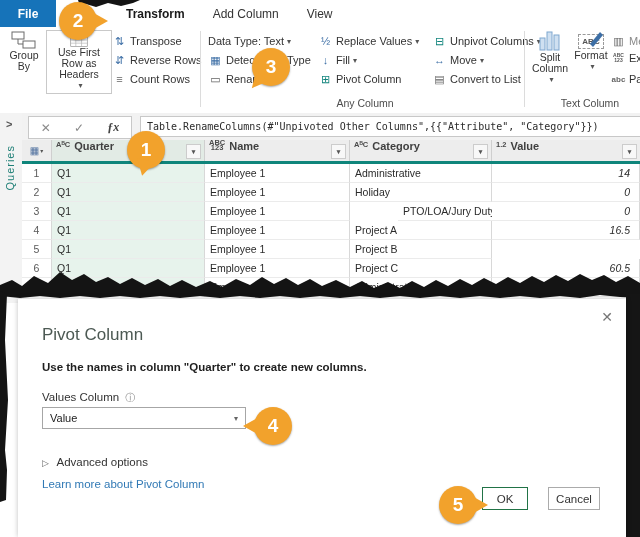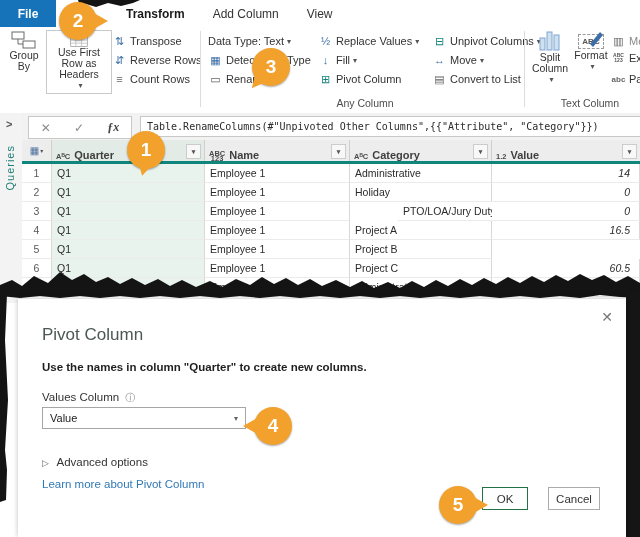--- a/index.html
+++ b/index.html
@@ -42,21 +42,21 @@
   
   .sidebar{position:absolute;left:0;top:113px;width:22px;height:190px;background:#f3f3f3;border-right:1px solid #d9d9d9;}
   .sidebar .chev{position:absolute;left:6px;top:5px;font-size:11px;color:#555;font-weight:bold;}
   .sidebar .vtext{position:absolute;left:4px;top:32px;writing-mode:vertical-rl;transform:rotate(180deg);
                   font-size:11px;color:#1e7f76;letter-spacing:1px;}
 
   
   .grid{position:absolute;left:22px;top:140px;width:618px;height:162px;background:#fff;overflow:hidden;}
   .hrow{position:absolute;left:0;top:0;height:21px;width:618px;}
   .hcell{position:absolute;top:0;height:21px;background:#ededed;border-right:1px solid #cfcfcf;
-         display:flex;align-items:flex-end;font-size:11px;font-weight:bold;color:#3f3f3f;box-sizing:border-box;padding-left:4px;}
+         display:flex;align-items:flex-start;font-size:11px;font-weight:bold;color:#3f3f3f;box-sizing:border-box;padding-left:4px;}
   .hcell.sel{background:#e2ebe5;}
   .tealbar{position:absolute;left:0;top:21px;height:3px;width:618px;background:#0f857b;}
   .typico{font-size:7.5px;font-weight:bold;color:#4a4a4a;margin-right:4px;}
   .fltr{position:absolute;right:3px;top:4px;width:13px;height:13px;border:1px solid #ccc;background:#f8f8f8;
         font-size:7px;color:#555;display:flex;align-items:center;justify-content:center;}
   .corner{position:absolute;left:0;top:0;width:30px;height:21px;background:#ededed;border-right:1px solid #cfcfcf;
           display:flex;align-items:center;justify-content:center;font-size:10px;color:#4e6f9e;box-sizing:border-box;}
   .corner .cd{font-size:6px;color:#555;margin-left:1px;}
   .trow{position:absolute;left:0;height:19px;width:618px;}
   .tcell{position:absolute;top:0;height:19px;display:flex;align-items:center;font-size:10.5px;color:#2b2b2b;

